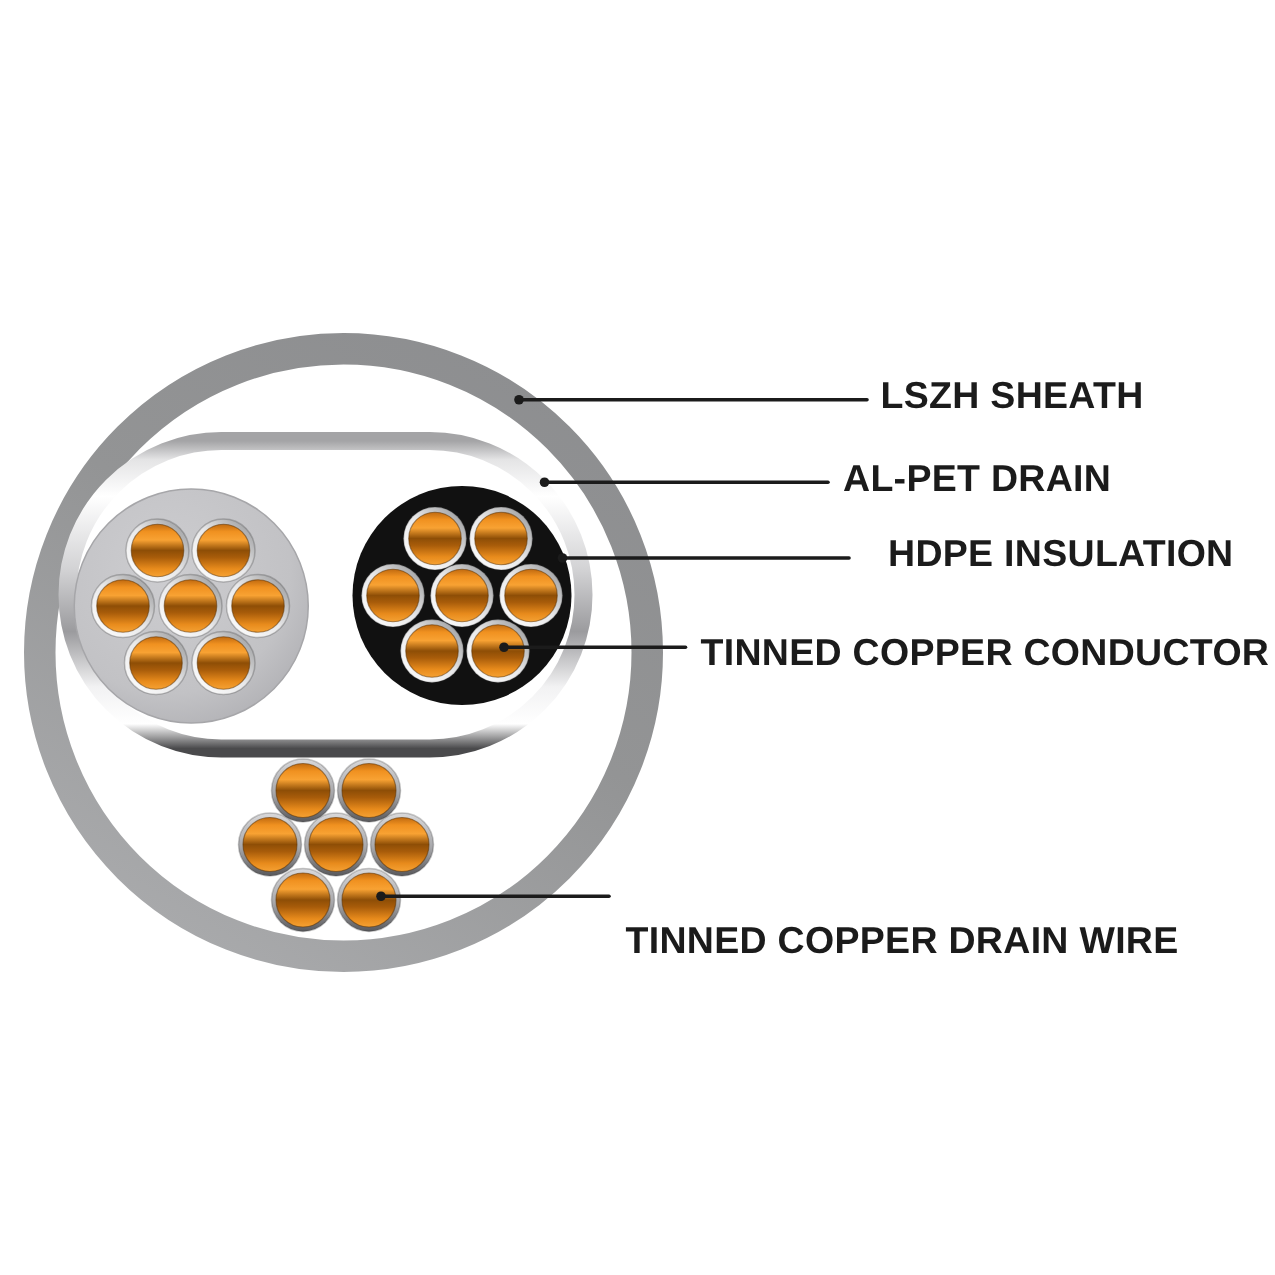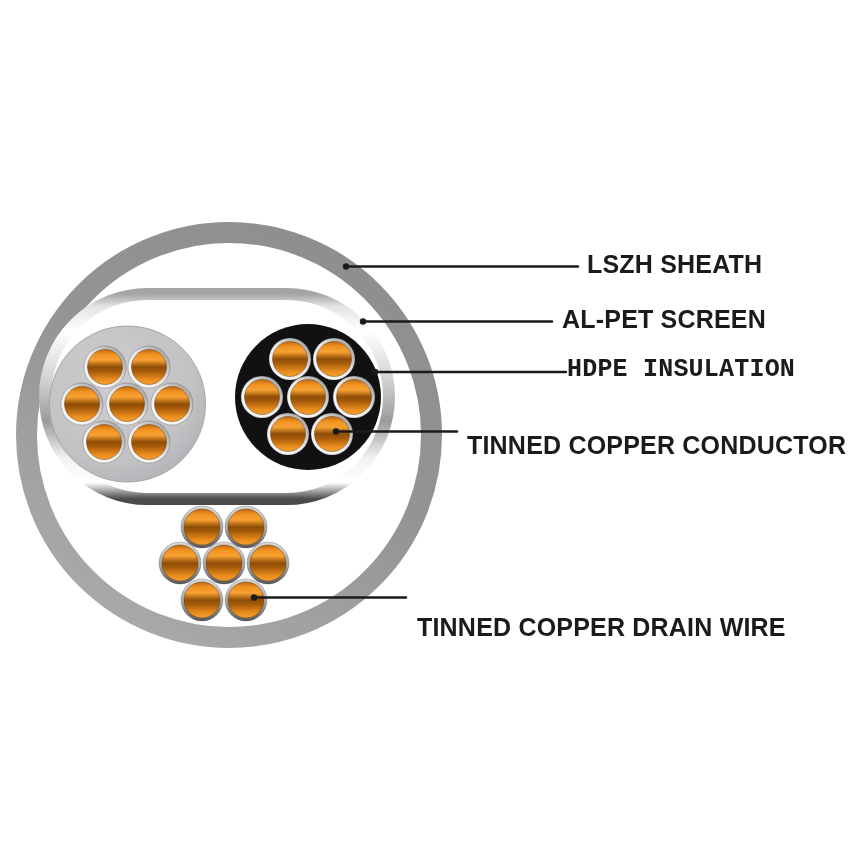--- a/index.html
+++ b/index.html
@@ -27,22 +27,22 @@
     transform: translateY(-55%);
     font-size: 25px;
     font-weight: 600;
     letter-spacing: 0.2px;
     color: #1b1b1b;
     white-space: nowrap;
     line-height: 1;
   }
   .lbl-1 { left: 587px; top: 266px; }
   .lbl-2 { left: 562px; top: 321px; }
-  .lbl-3 { left: 567px; top: 371px; font-family: Liberation Mono, monospace; }
-  .lbl-4 { left: 467px; top: 447px; }
+  .lbl-3 { left: 592px; top: 371px; }
+  .lbl-4 { left: 467px; top: 437px; }
   .lbl-5 { left: 417px; top: 597px; margin-top: 32px; }
 </style>
 </head>
 <body>
 
 <div class="stage">
 
   <svg width="850" height="850" viewBox="0 0 850 850">
     <defs>
       <linearGradient id="gRing" x1="0.8" y1="0" x2="0.2" y2="1">
@@ -149,18 +149,18 @@
 
       <circle cx="336" cy="431.5" r="3.2" stroke="none"></circle>
       <line x1="336" y1="431.5" x2="457" y2="431.5"></line>
 
       <circle cx="254" cy="597.5" r="3.2" stroke="none"></circle>
       <line x1="254" y1="597.5" x2="406" y2="597.5"></line>
     </g>
   </svg>
 
   <div class="callout-label lbl-1">LSZH SHEATH</div>
-  <div class="callout-label lbl-2">AL-PET SCREEN</div>
+  <div class="callout-label lbl-2">AL-PET DRAIN</div>
   <div class="callout-label lbl-3">HDPE INSULATION</div>
   <div class="callout-label lbl-4">TINNED COPPER CONDUCTOR</div>
   <div class="callout-label lbl-5">TINNED COPPER DRAIN WIRE</div>
 
 </div>
 
 </body></html>

